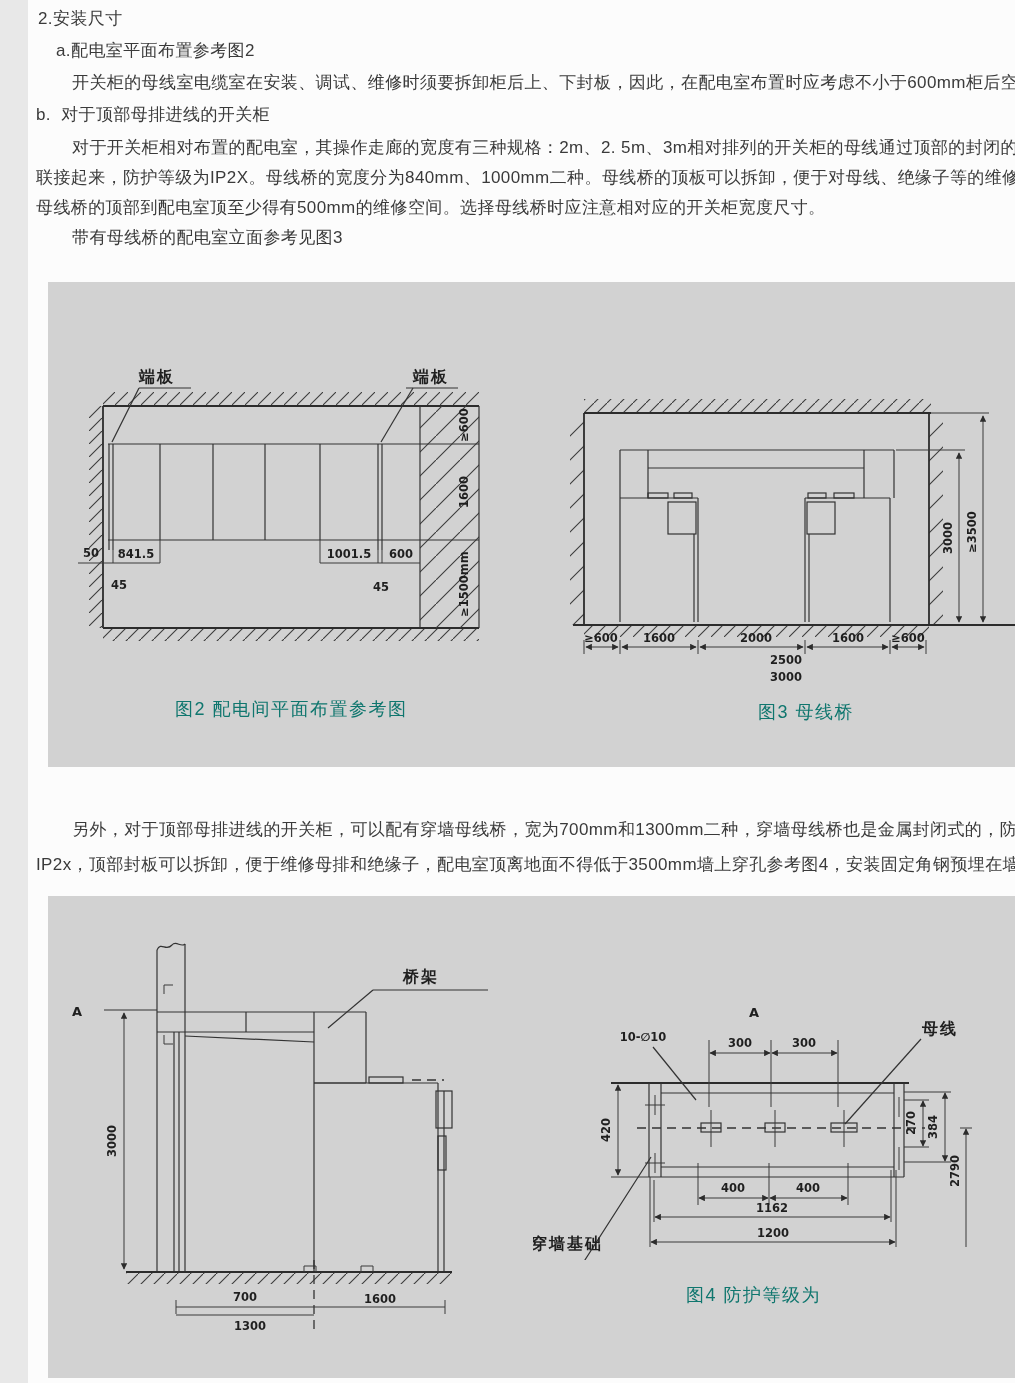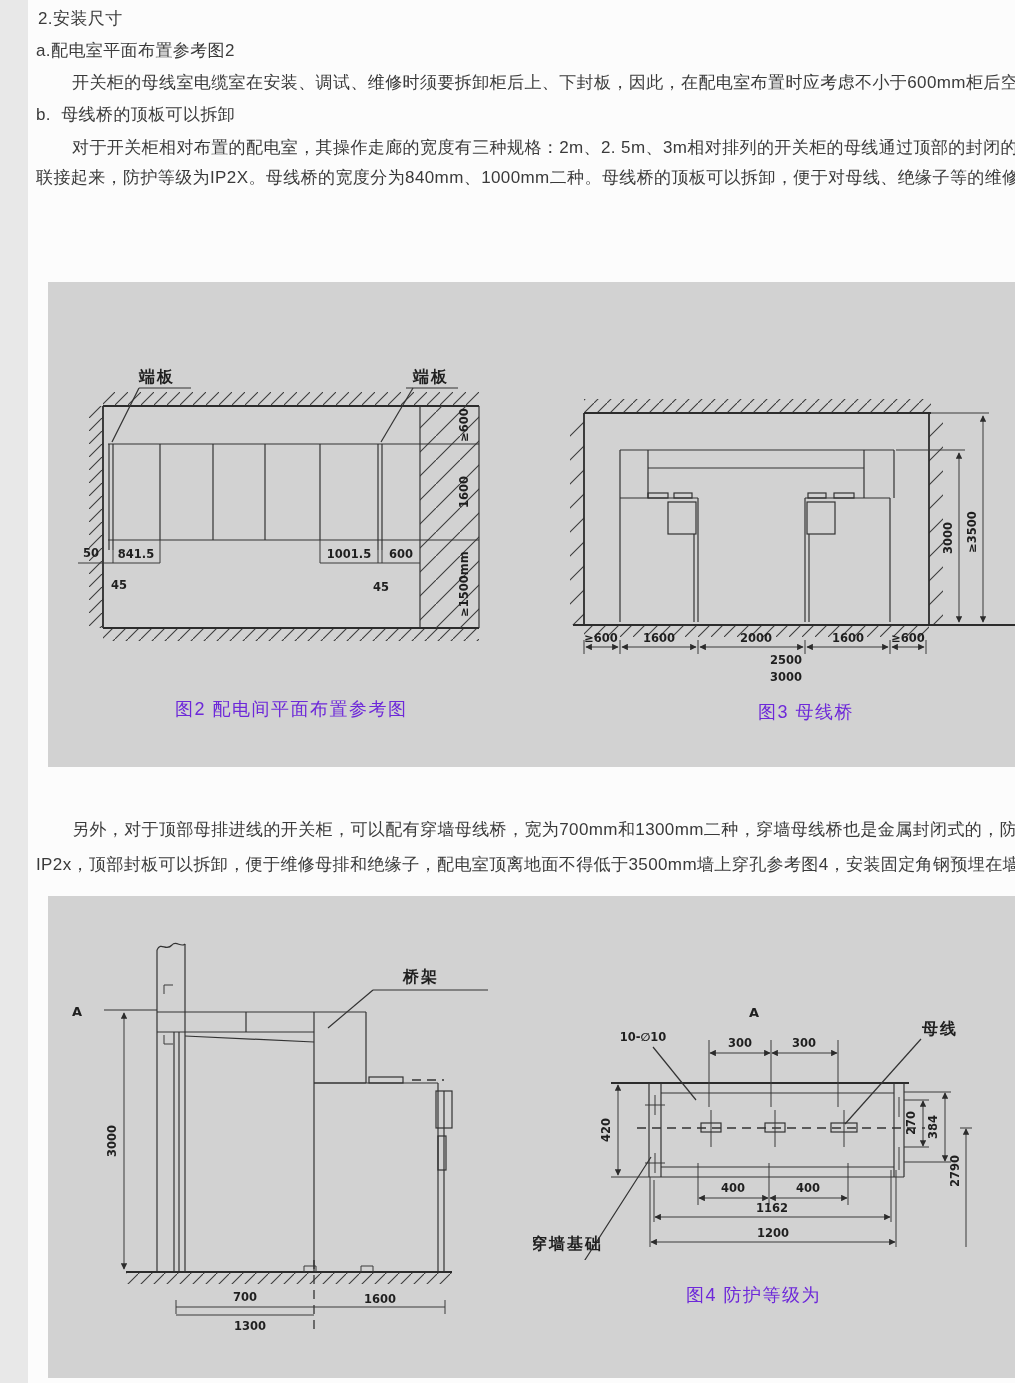--- a/index.html
+++ b/index.html
@@ -2,21 +2,21 @@
 <html><head>
 <meta charset="utf-8">
 <style>
   html,body{margin:0;padding:0;background:#e8e8e8;}
   #page{position:relative;width:1015px;height:1383px;background:#fcfcfc;overflow:hidden;
         font-family:"Liberation Sans","DejaVu Sans",sans-serif;margin-left:28px;}
   .t-line{position:absolute;white-space:pre;font-size:17px;color:#3a3a3a;letter-spacing:.4px;}
   .indent{padding-left:36px;}
   .panel{position:absolute;left:20px;width:990px;background:#d2d2d2;}
   .fig{position:absolute;}
-  .cap{position:absolute;font-size:18px;color:#6d28d9;letter-spacing:1.5px;white-space:pre;}
+  .cap{position:absolute;font-size:18px;color:#0f766e;letter-spacing:1.5px;white-space:pre;}
   svg text{font-family:"DejaVu Sans",sans-serif;fill:#1f1f1f;}
   .dim{font-size:11.5px;font-weight:bold;}
   .cjk{font-size:16px;font-weight:bold;letter-spacing:2px;}
   .lbA{font-size:13px;font-weight:bold;}
   .s{stroke:#333;stroke-width:1.2;fill:none;}
   .s2{stroke:#2c2c2c;stroke-width:1.8;fill:none;}
   .thin{stroke:#3a3a3a;stroke-width:1;fill:none;}
   .dash{stroke:#333;stroke-width:1.3;fill:none;stroke-dasharray:9,6;}
   .arr{marker-start:url(#arrh);marker-end:url(#arrh);}
 </style>
@@ -33,25 +33,27 @@
     </pattern>
     <marker id="arrh" viewBox="0 0 10 10" refX="9" refY="5" markerWidth="6.5" markerHeight="6.5" orient="auto-start-reverse">
       <path d="M0,0 L10,5 L0,10 z" fill="#2c2c2c"></path>
     </marker>
   </defs>
 </svg>
 
 <div id="page">
 
   <div class="t-line" style="left:10px;top:7px">2.安装尺寸</div>
-  <div class="t-line" style="left:8px;top:39px">a.配电室平面布置参考图2</div>
+  <div class="t-line" style="left:28px;top:39px">a.配电室平面布置参考图2</div>
   <div class="t-line indent" style="left:8px;top:71px">开关柜的母线室电缆室在安装、调试、维修时须要拆卸柜后上、下封板，因此，在配电室布置时应考虑不小于600mm柜后空间。</div>
-  <div class="t-line" style="left:8px;top:103px">b.  母线桥的顶板可以拆卸</div>
+  <div class="t-line" style="left:8px;top:103px">b.  对于顶部母排进线的开关柜</div>
   <div class="t-line indent" style="left:8px;top:136px">对于开关柜相对布置的配电室，其操作走廊的宽度有三种规格：2m、2. 5m、3m相对排列的开关柜的母线通过顶部的封闭的母线桥</div>
   <div class="t-line" style="left:8px;top:166px">联接起来，防护等级为IP2X。母线桥的宽度分为840mm、1000mm二种。母线桥的顶板可以拆卸，便于对母线、绝缘子等的维修，为此，</div>
+  <div class="t-line" style="left:8px;top:196px">母线桥的顶部到配电室顶至少得有500mm的维修空间。选择母线桥时应注意相对应的开关柜宽度尺寸。</div>
+  <div class="t-line indent" style="left:8px;top:226px">带有母线桥的配电室立面参考见图3</div>
 
   <div class="panel" style="top:282px;height:485px">
 
     <svg class="fig" style="left:28px;top:58px" width="440" height="330" viewBox="0 0 440 330">
       <g>
         <rect x="27" y="52" width="376" height="14" fill="url(#hatch)" stroke="none"></rect>
         <line class="s2" x1="27" y1="66" x2="403" y2="66"></line>
         <rect x="13" y="66" width="14" height="222" fill="url(#hatch)" stroke="none"></rect>
         <line class="s2" x1="27" y1="66" x2="27" y2="288"></line>
         <rect x="27" y="288" width="376" height="13" fill="url(#hatch)" stroke="none"></rect>

